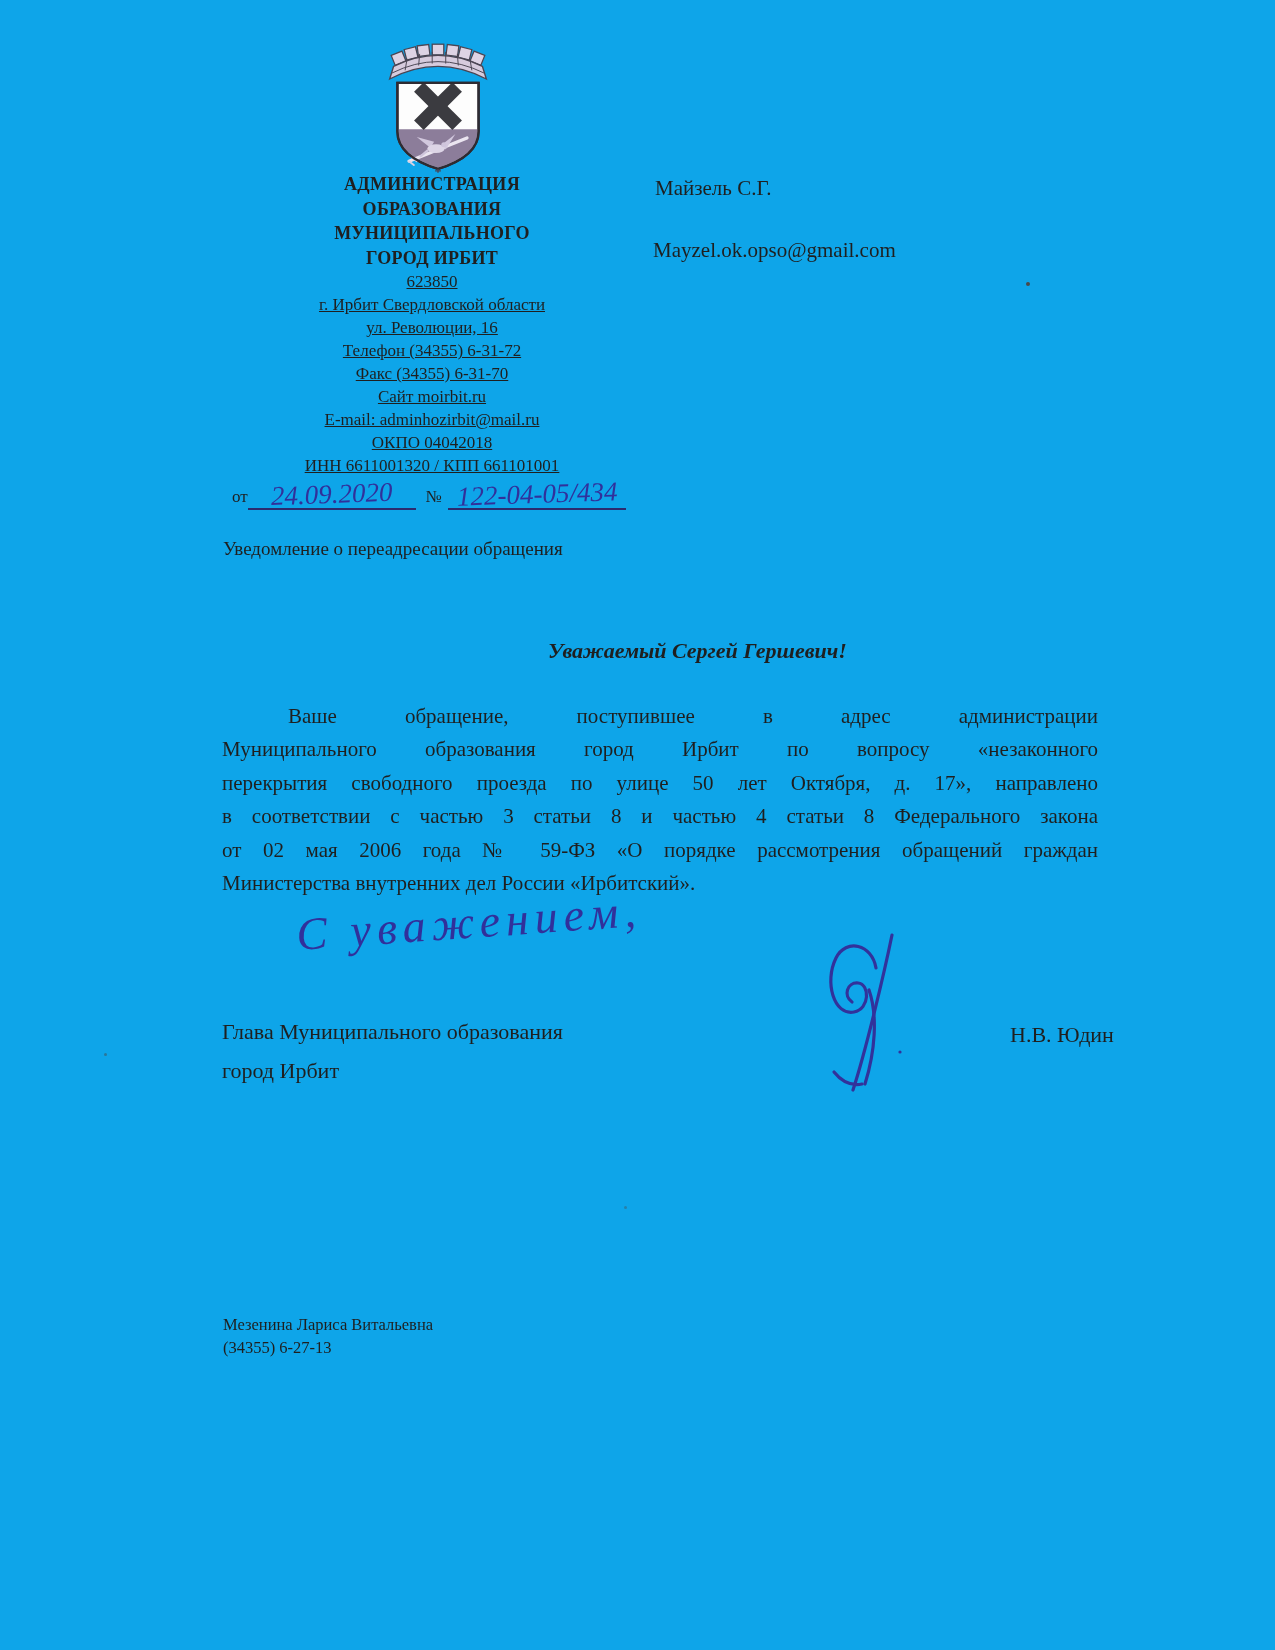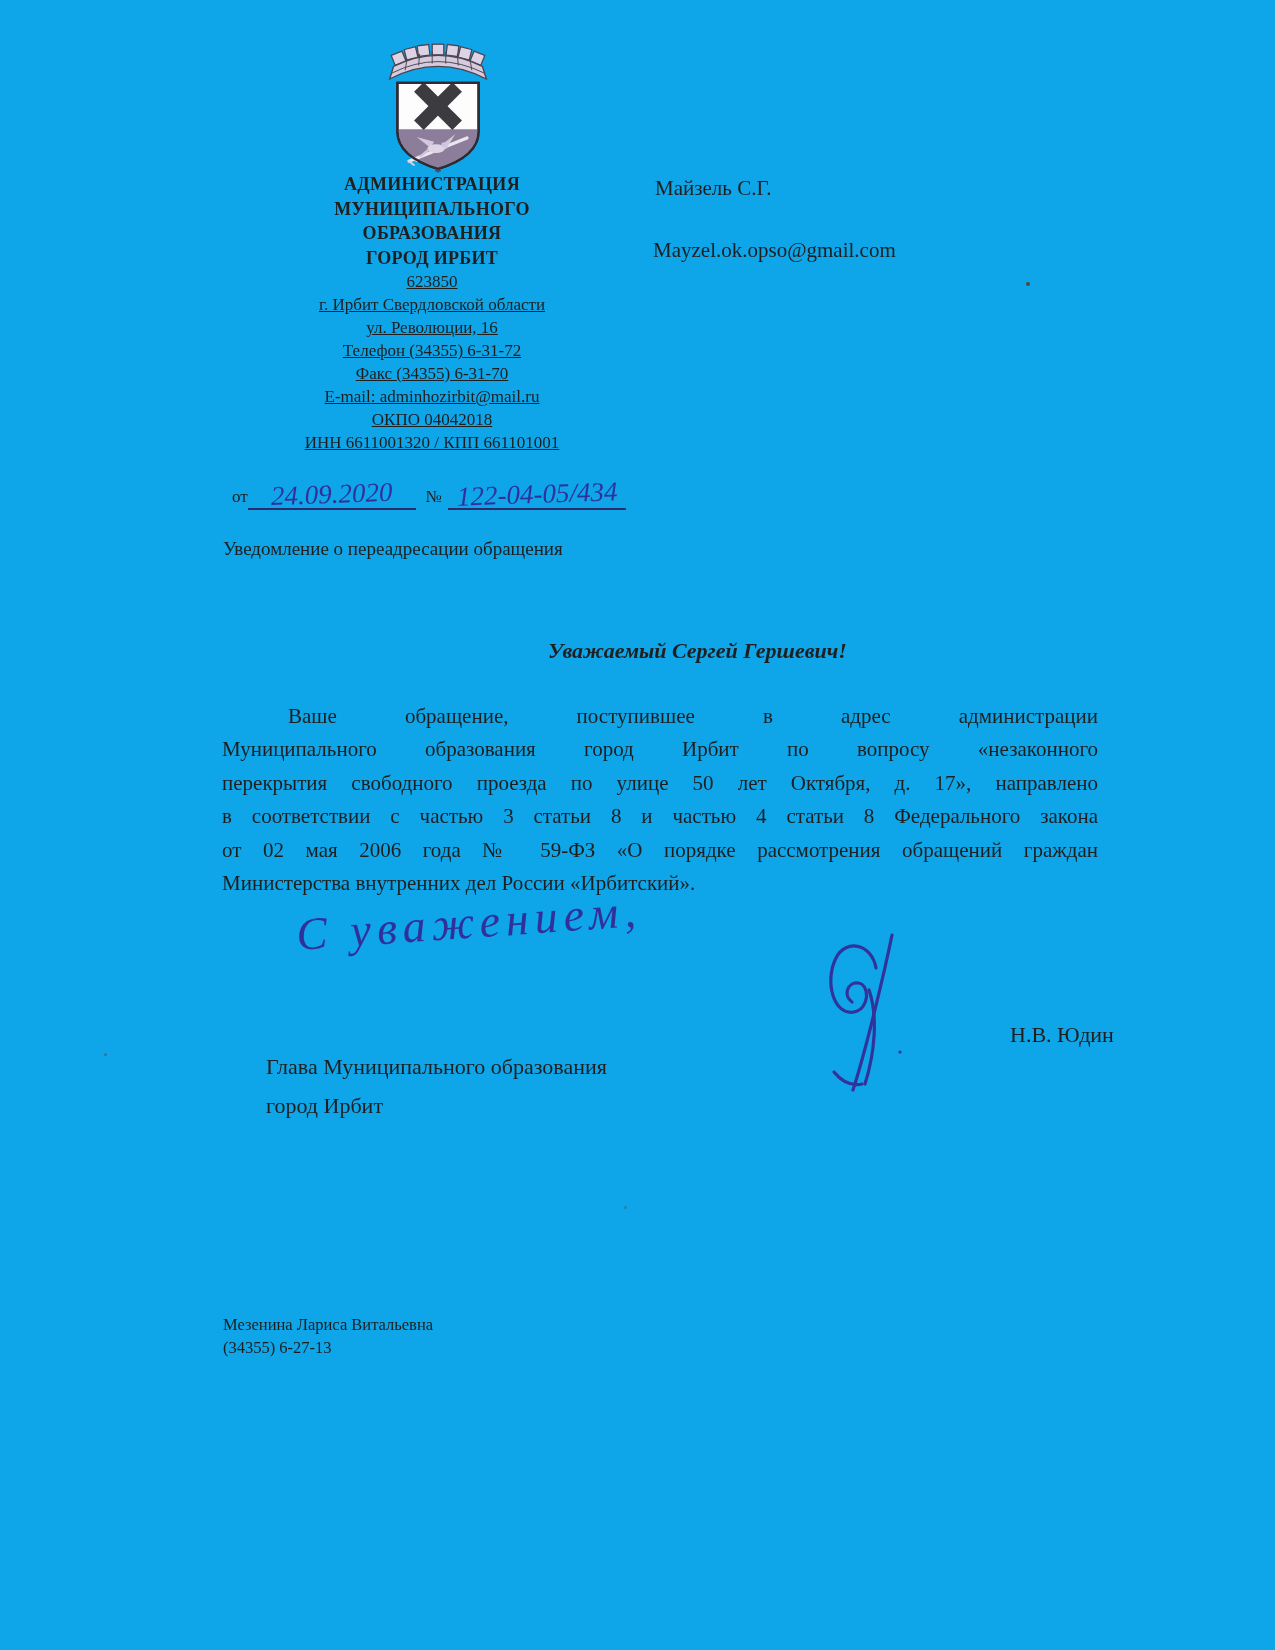--- a/index.html
+++ b/index.html
@@ -34,21 +34,21 @@
       font-weight:bold;font-style:italic;font-size:22px;}
   
   .body-text{position:absolute;left:222px;top:700px;width:876px;font-size:21px;}
   .body-line{box-sizing:border-box;width:100%;line-height:33.4px;
       text-align:justify;text-align-last:justify;}
   .body-line.first{padding-left:66px;}
   .body-line.last{text-align-last:left;}
   
   .closing-hw{position:absolute;left:296px;top:896px;font-size:46px;font-style:italic;
       color:#31309b;transform:rotate(-4deg);letter-spacing:6px;white-space:nowrap;}
-  .signer-title{position:absolute;left:222px;top:1047px;font-size:22px;line-height:39px;margin-left:44px;}
+  .signer-title{position:absolute;left:222px;top:1012px;font-size:22px;line-height:39px;}
   .signature-svg{position:absolute;left:812px;top:932px;}
   .signer-name{position:absolute;left:1010px;top:1022px;font-size:22px;}
   
   .footer{position:absolute;left:223px;top:1313px;font-size:16.5px;line-height:23px;}
 </style>
 </head>
 <body>
 
 <div class="page">
 
@@ -89,28 +89,29 @@
         </g>
 
         <path d="M18,42 H102 V92 Q102,118 60,131 Q18,118 18,92 Z" fill="none" stroke="#2e2b32" stroke-width="2.4"></path>
         <path d="M60,131 l0,4 m-3,-2 l6,0" stroke="#4a4452" stroke-width="1.4" fill="none"></path>
       </g>
     </svg>
   </div>
 
   <div class="letterhead">
     <div class="org-line">АДМИНИСТРАЦИЯ</div>
+    <div class="org-line">ОБРАЗОВАНИЯ</div>
     <div class="org-line">МУНИЦИПАЛЬНОГО</div>
-    <div class="org-line">ОБРАЗОВАНИЯ</div>
     <div class="org-line">ГОРОД ИРБИТ</div>
     <div class="info-line">623850</div>
     <div class="info-line">г. Ирбит Свердловской области</div>
     <div class="info-line">ул. Революции, 16</div>
     <div class="info-line">Телефон (34355) 6-31-72</div>
     <div class="info-line">Факс (34355) 6-31-70</div>
+    <div class="info-line">Сайт moirbit.ru</div>
     <div class="info-line">E-mail: adminhozirbit@mail.ru</div>
     <div class="info-line">ОКПО 04042018</div>
     <div class="info-line">ИНН 6611001320 / КПП 661101001</div>
   </div>
 
   <div class="ref-line">
     <span class="ref-prefix">от</span>
     <span class="hw-slot date">
       <span class="hw">24.09.2020</span>
     </span>

